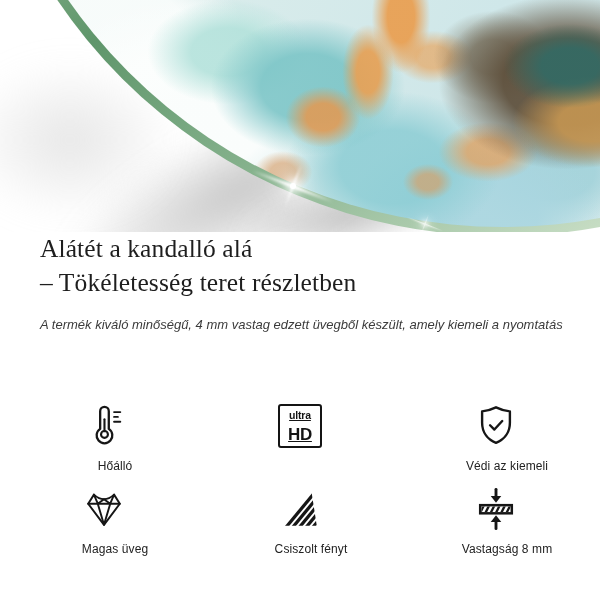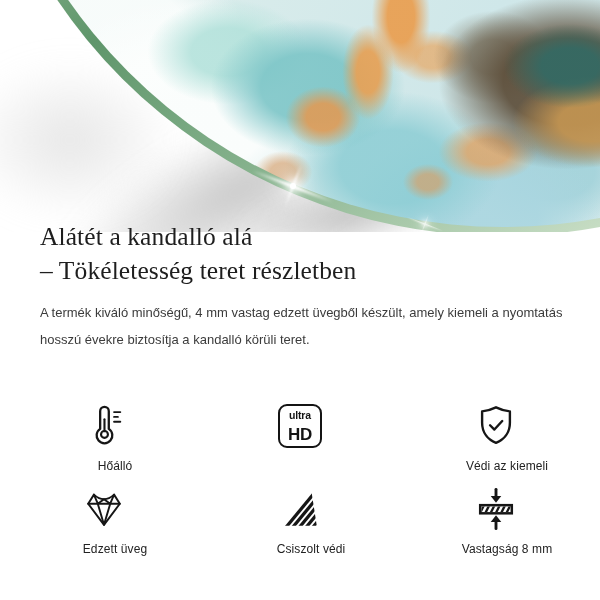--- a/index.html
+++ b/index.html
@@ -61,44 +61,44 @@
     background:linear-gradient(90deg,rgba(255,255,255,0),#fff 45%,#fff 55%,rgba(255,255,255,0));}
   .sparkle .r2{width:44px;height:2.2px;left:-22px;top:-1.1px;transform:rotate(111deg);filter:blur(1px);
     background:linear-gradient(90deg,rgba(255,255,255,0),#fff 45%,#fff 55%,rgba(255,255,255,0));}
   .sparkle .dot{width:6px;height:6px;left:-3px;top:-3px;border-radius:50%;
     box-shadow:0 0 10px 4px rgba(255,255,255,.95),0 0 22px 10px rgba(255,255,255,.45);}
   .sparkle.p1{left:293px;top:186px;}
   .sparkle.p2{left:425px;top:224px;transform:scale(.45);opacity:.8;}
 
   
   .headline{
-    position:absolute;left:40px;top:220px;
+    position:absolute;left:40px;top:232px;
     font-family:"Liberation Serif","DejaVu Serif",serif;
     font-size:25.5px;line-height:34px;color:#1e1e1e;font-weight:400;
     letter-spacing:.1px;
   }
   .bodycopy{
-    position:absolute;left:40px;top:299px;width:545px;
-    font-size:13px;line-height:27.4px;color:#3b3b3b;
+    position:absolute;left:40px;top:311px;width:545px;
+    font-size:13px;line-height:27.4px;color:#3b3b3b;font-style:italic;
   }
   .bodycopy div{white-space:nowrap;}
 
   
   .features{
     position:absolute;left:6px;top:402px;width:588px;
     display:grid;grid-template-columns:repeat(3,1fr);row-gap:12px;
   }
   .feature{display:flex;flex-direction:column;align-items:center;}
   .feature .icon-box{height:48px;display:flex;align-items:center;justify-content:center;}
   .feature .label{margin-top:9px;font-size:12px;color:#222;letter-spacing:.1px;padding-left:22px;}
   .feature svg{display:block;}
   .uhd{
-    width:40px;height:40px;border:2.6px solid #141414;border-radius:9px;
+    width:40px;height:40px;border:2.6px solid #141414;border-radius:3px;
     display:flex;flex-direction:column;align-items:center;justify-content:center;
-    color:#141414;font-weight:700;
+    color:#141414;font-weight:700;text-decoration:underline;
   }
   .uhd .t{font-size:10.5px;line-height:11px;letter-spacing:-.2px;}
   .uhd .b{font-size:17px;line-height:16px;letter-spacing:-.4px;margin-top:6px;}
 </style>
 </head>
 <body>
 
 <div class="hero">
   <div class="shadow s3"></div>
   <div class="shadow s1"></div>
@@ -117,21 +117,20 @@
     </div>
 </div>
 
 <h1 class="headline" style="margin:0;font-weight:400;">
   <div>Alátét a kandalló alá</div>
   <div>– Tökéletesség teret részletben</div>
 </h1>
 
 <div class="bodycopy">
   <div>A termék kiváló minőségű, 4 mm vastag edzett üvegből készült, amely kiemeli a nyomtatás</div>
-  <div>hosszú évekre biztosítja a kandalló körüli teret.</div>
 </div>
 
 <div class="features">
 
   <div class="feature">
     <div class="icon-box">
       <svg width="46" height="46" viewBox="0 0 48 48" fill="none" stroke="#161616" stroke-width="2.4" stroke-linecap="round" stroke-linejoin="round">
         <path d="M20 27 V8.5 A4.5 4.5 0 0 1 29 8.5 V27 A8.2 8.2 0 1 1 20 27 Z"></path>
         <line x1="24.5" y1="17" x2="24.5" y2="29.5" stroke-width="2.2"></line>
         <circle cx="24.5" cy="32.8" r="3.6" stroke-width="2.2"></circle>
@@ -161,41 +160,41 @@
   </div>
 
   <div class="feature">
     <div class="icon-box">
       <svg width="46" height="46" viewBox="0 0 48 48" fill="none" stroke="#161616" stroke-width="2" stroke-linecap="round" stroke-linejoin="round">
         <path d="M13.5 9 Q18.75 13.8 24 13.8 Q29.25 13.8 34.5 9 L40.5 18.5 L24 40.5 L7.5 18.5 Z"></path>
         <path d="M7.5 18.5 H40.5"></path>
         <path d="M13.5 9 L17.5 18.5 M34.5 9 L30.5 18.5 M24 13.8 L17.5 18.5 M24 13.8 L30.5 18.5 M17.5 18.5 L24 40.5 M30.5 18.5 L24 40.5"></path>
       </svg>
     </div>
-    <div class="label">Edzett üveg</div>
+    <div class="label">Magas üveg</div>
   </div>
 
   <div class="feature">
     <div class="icon-box">
       <svg width="46" height="46" viewBox="0 0 48 48">
         <defs>
             <clipPath id="pe">
               <path d="M6.5 41.5 L36 6 L41.5 41.5 Z"></path>
             </clipPath>
           </defs>
         <g clip-path="url(#pe)" stroke="#161616" stroke-width="3.4">
           <line x1="7" y1="46" x2="40" y2="6"></line>
           <line x1="14" y1="46" x2="47" y2="6"></line>
           <line x1="21" y1="46" x2="54" y2="6"></line>
           <line x1="28" y1="46" x2="61" y2="6"></line>
           <line x1="35" y1="46" x2="68" y2="6"></line>
         </g>
       </svg>
     </div>
-    <div class="label">Csiszolt védi</div>
+    <div class="label">Csiszolt fényt</div>
   </div>
 
   <div class="feature">
     <div class="icon-box">
       <svg width="46" height="46" viewBox="0 0 48 48">
         <g stroke="#161616" stroke-width="3" stroke-linecap="round">
           <line x1="24" y1="3.5" x2="24" y2="11"></line>
           <line x1="24" y1="44.5" x2="24" y2="37"></line>
         </g>
         <path d="M18.5 10.5 L29.5 10.5 L24 17.5 Z" fill="#161616"></path>

